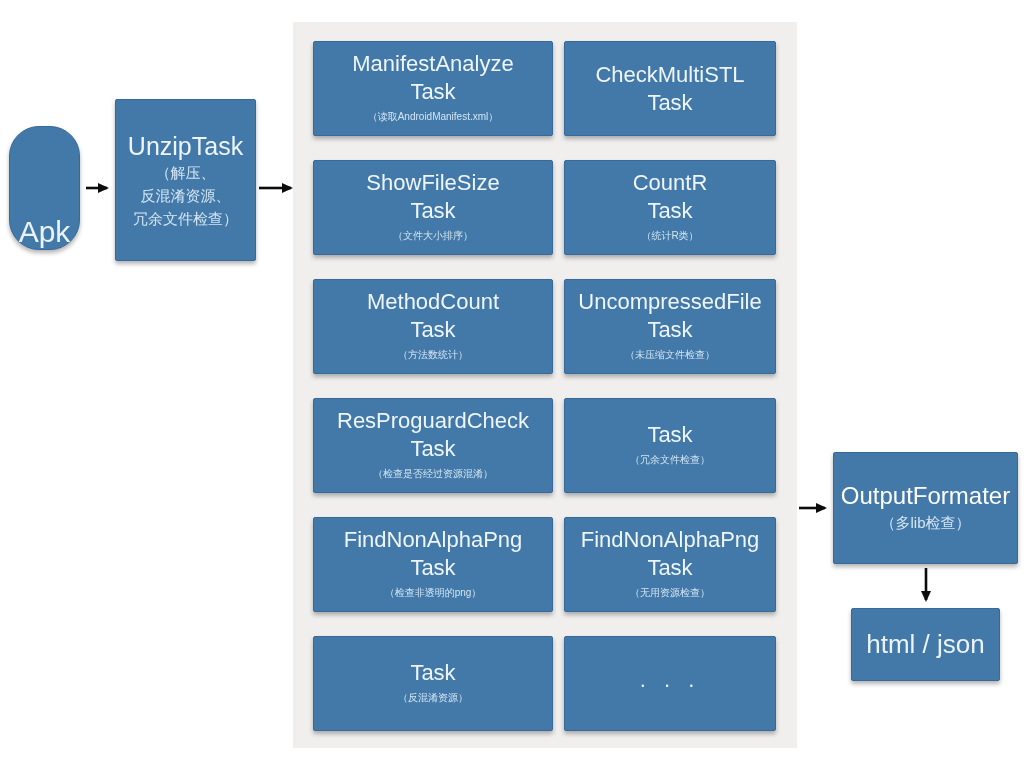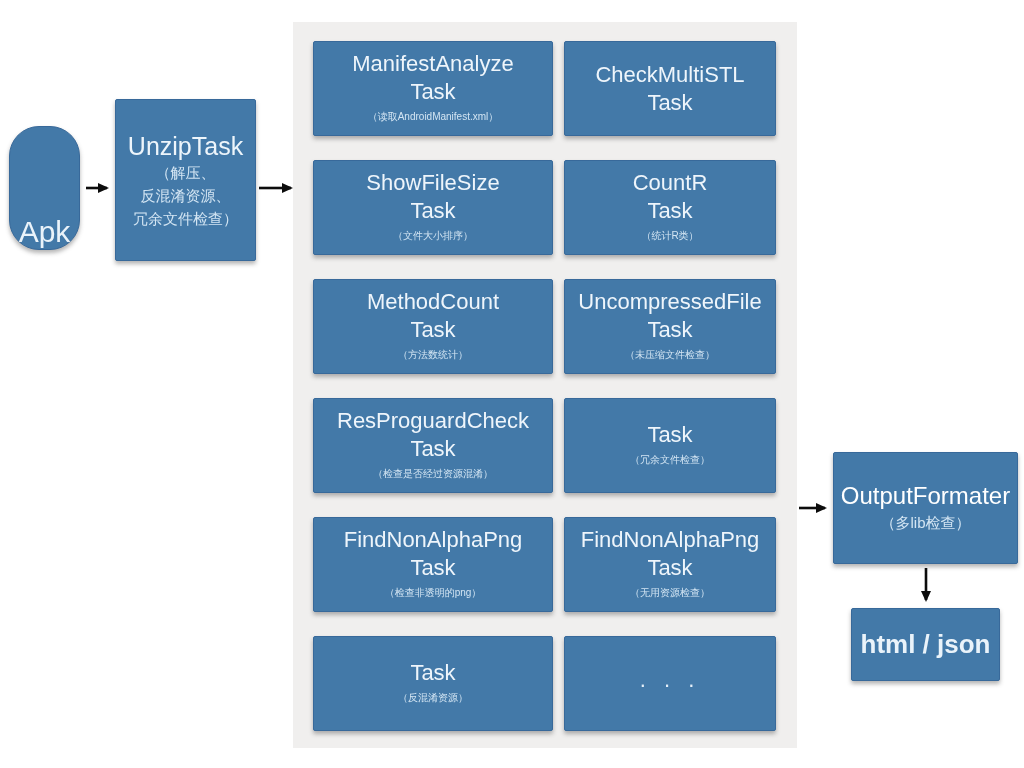--- a/index.html
+++ b/index.html
@@ -124,21 +124,21 @@
   .output-box .sub {
     font-size: 15px;
     line-height: 24px;
     color: #d3e5f3;
     font-weight: 300;
   }
   .result-box {
     left: 851px; top: 608px;
     width: 149px; height: 73px;
     font-size: 26px;
-    font-weight: 700;
+    font-weight: 400;
     justify-content: center;
   }
   svg.arrows {
     position: absolute;
     left: 0; top: 0;
     width: 1024px;
     height: 768px;
     pointer-events: none;
   }
 </style>

